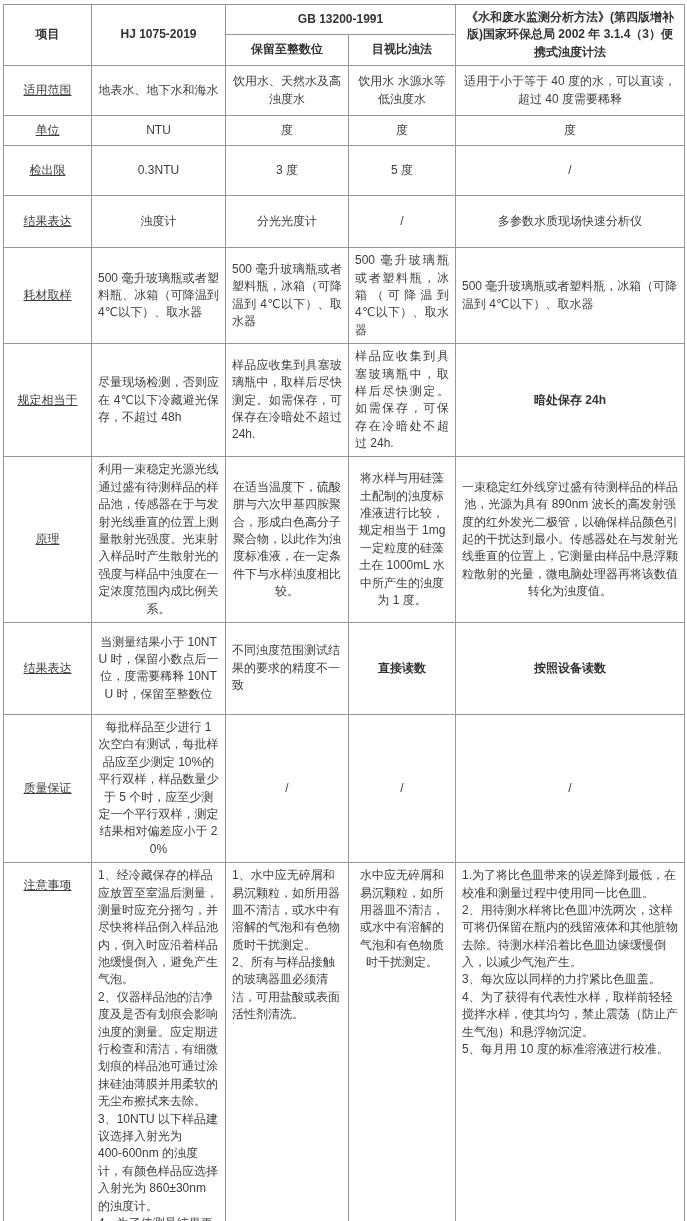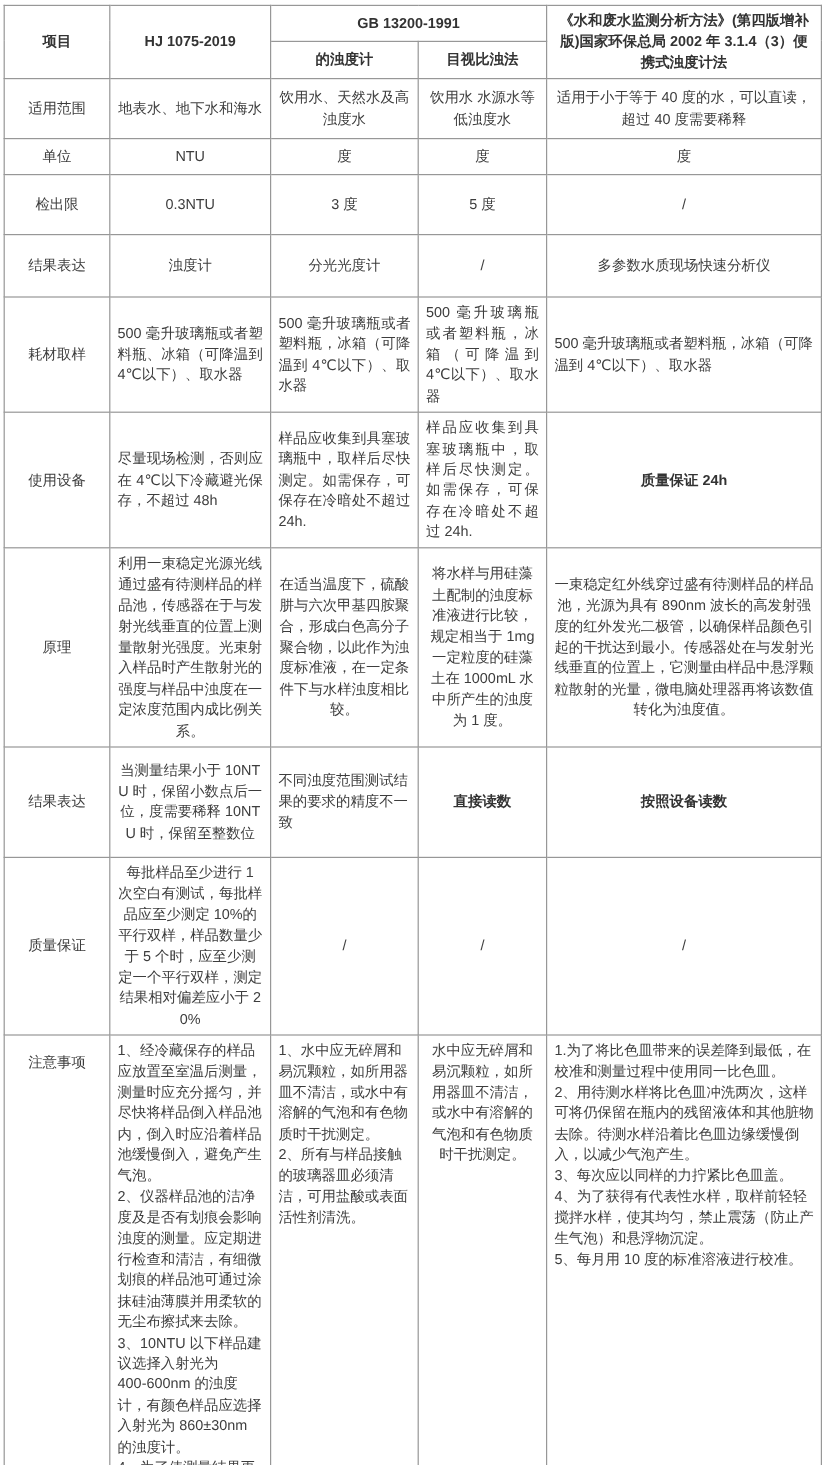--- a/index.html
+++ b/index.html
@@ -16,21 +16,21 @@
     text-align:center;
     white-space:pre-line;
     word-break:break-all;
     overflow:hidden;
     margin-top:44px;
   }
   .bold{font-weight:bold;color:#333;}
   .ta-left{text-align:left;}
   .ta-justify{text-align:justify;}
   tr.va-top td{vertical-align:top;}
-  .lbl{color:#3d3d3d;}
+  .lbl{color:#3d3d3d;text-decoration:underline;}
 </style>
 </head>
 <body>
 
 <div class="page">
   <table>
     <colgroup>
       <col class="c1">
         <col class="c2">
         <col class="c3">
@@ -39,21 +39,21 @@
     </colgroup>
     <tbody>
 
       <tr style="height:28px">
         <td rowspan="2" class="bold">项目</td>
         <td rowspan="2" class="bold">HJ 1075-2019</td>
         <td colspan="2" class="bold">GB 13200-1991</td>
         <td rowspan="2" class="bold">《水和废水监测分析方法》(第四版增补版)国家环保总局 2002 年 3.1.4（3）便携式浊度计法</td>
       </tr>
       <tr style="height:30px">
-        <td class="bold">的浊度计</td>
+        <td class="bold">保留至整数位</td>
         <td class="bold">目视比浊法</td>
       </tr>
 
       <tr style="height:50px">
         <td class="lbl">适用范围</td>
         <td>地表水、地下水和海水</td>
         <td>饮用水、天然水及高浊度水</td>
         <td>饮用水 水源水等低浊度水</td>
         <td>适用于小于等于 40 度的水，可以直读，超过 40 度需要稀释</td>
       </tr>
@@ -84,25 +84,25 @@
 
       <tr style="height:74px">
         <td class="lbl">耗材取样</td>
         <td class="ta-justify">500 毫升玻璃瓶或者塑料瓶、冰箱（可降温到 4℃以下）、取水器</td>
         <td class="ta-justify">500 毫升玻璃瓶或者塑料瓶，冰箱（可降温到 4℃以下）、取水器</td>
         <td class="ta-justify">500 毫升玻璃瓶或者塑料瓶，冰箱（可降温到 4℃以下）、取水器</td>
         <td class="ta-left">500 毫升玻璃瓶或者塑料瓶，冰箱（可降温到 4℃以下）、取水器</td>
       </tr>
 
       <tr style="height:100px">
-        <td class="lbl">使用设备</td>
+        <td class="lbl">规定相当于</td>
         <td class="ta-justify">尽量现场检测，否则应在 4℃以下冷藏避光保存，不超过 48h</td>
         <td class="ta-justify">样品应收集到具塞玻璃瓶中，取样后尽快测定。如需保存，可保存在冷暗处不超过 24h.</td>
         <td class="ta-justify">样品应收集到具塞玻璃瓶中，取样后尽快测定。如需保存，可保存在冷暗处不超过 24h.</td>
-        <td class="bold">质量保证 24h</td>
+        <td class="bold">暗处保存 24h</td>
       </tr>
 
       <tr style="height:155px">
         <td class="lbl">原理</td>
         <td>利用一束稳定光源光线通过盛有待测样品的样品池，传感器在于与发射光线垂直的位置上测量散射光强度。光束射入样品时产生散射光的强度与样品中浊度在一定浓度范围内成比例关系。</td>
         <td>在适当温度下，硫酸肼与六次甲基四胺聚合，形成白色高分子聚合物，以此作为浊度标准液，在一定条件下与水样浊度相比较。</td>
         <td>将水样与用硅藻土配制的浊度标准液进行比较，规定相当于 1mg 一定粒度的硅藻土在 1000mL 水中所产生的浊度为 1 度。</td>
         <td>一束稳定红外线穿过盛有待测样品的样品池，光源为具有 890nm 波长的高发射强度的红外发光二极管，以确保样品颜色引起的干扰达到最小。传感器处在与发射光线垂直的位置上，它测量由样品中悬浮颗粒散射的光量，微电脑处理器再将该数值转化为浊度值。</td>
       </tr>
 

